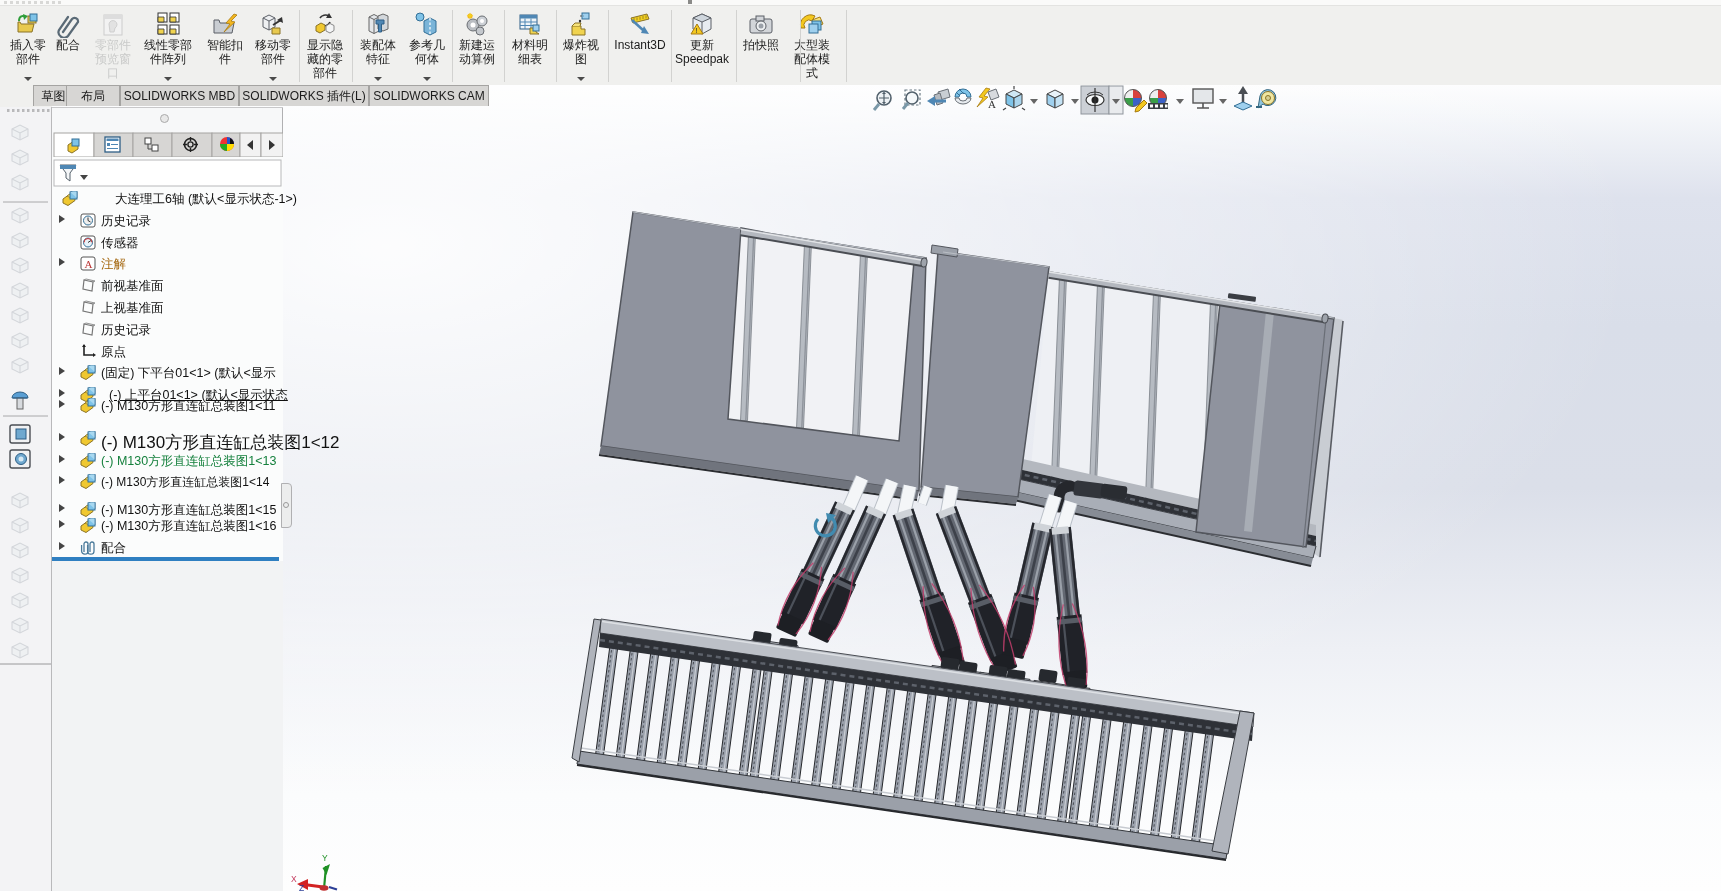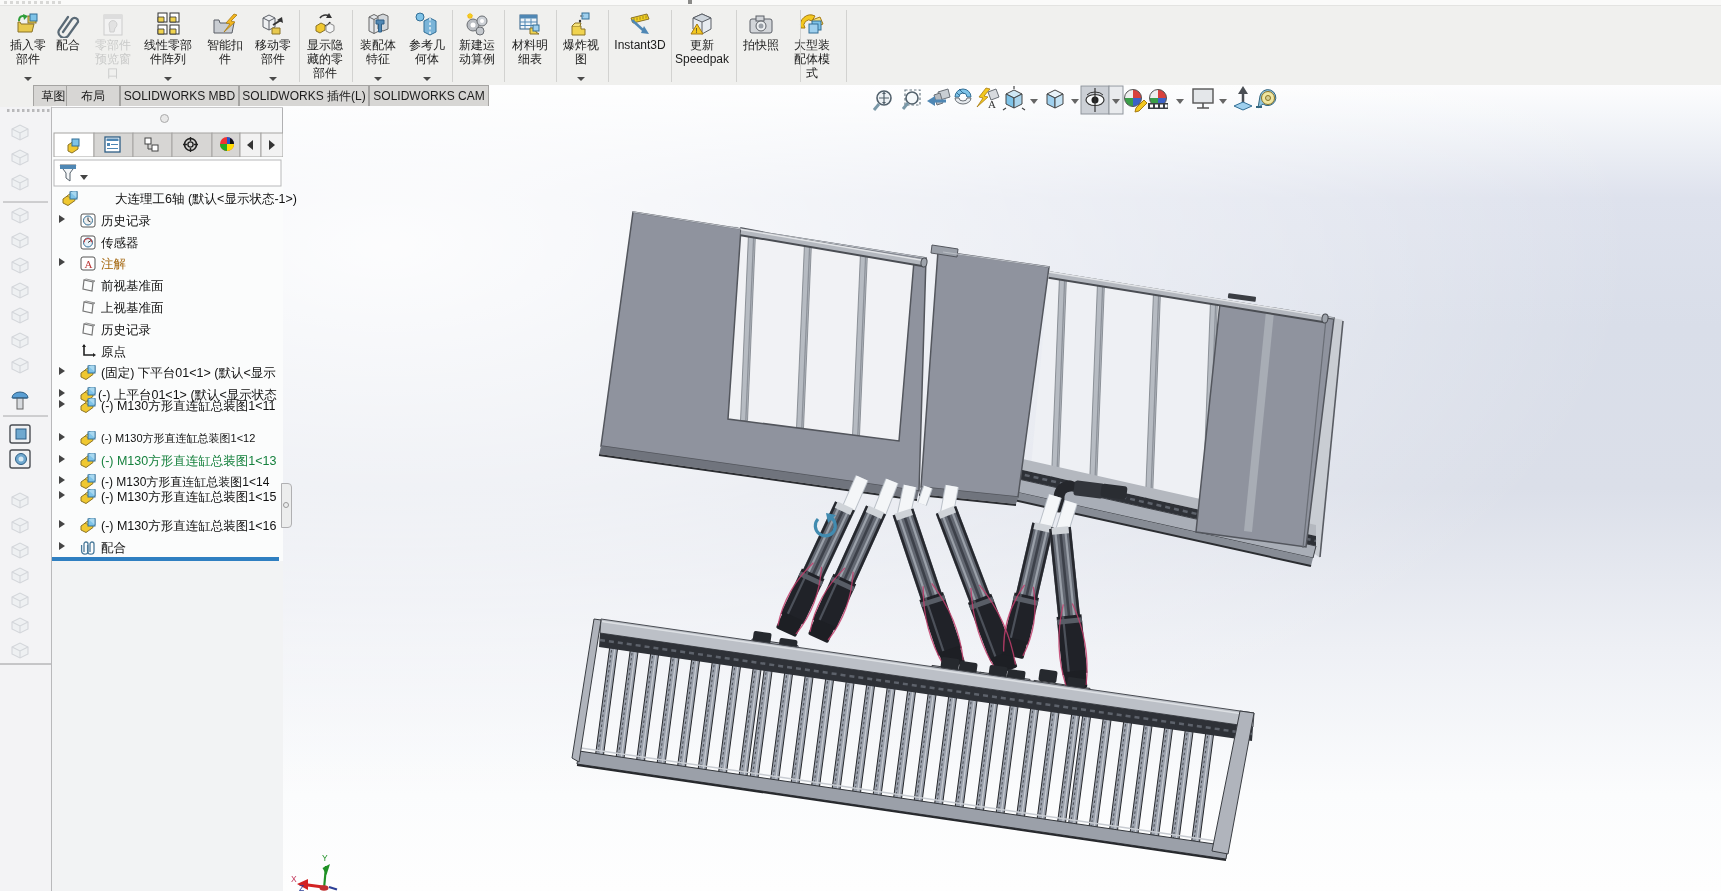--- a/index.html
+++ b/index.html
@@ -861,41 +861,41 @@
       <span style="position:absolute;left:49px;top:3px;font-size:12.5px;color:#111;white-space:nowrap;">(固定) 下平台01&lt;1&gt; (默认&lt;显示</span>
     </div>
 <div style="position:absolute;left:0;top:277.20000000000005px;width:231px;height:22px;">
       <span style="position:absolute;left:7px;top:5px;width:0;height:0;border-top:4.5px solid transparent;border-bottom:4.5px solid transparent;border-left:6px solid #444;"></span>
       <span style="position:absolute;left:28px;top:3px;"><svg width="17" height="15" viewBox="0 0 17 15">
           <path d="M1,8 l7,-5 5,2.5 0,4 -7,5 -5,-2.5 z" fill="#f0c830" stroke="#8a7326"></path>
           <path d="M8,3 l5,2.5 -3,2 -5,-2.5 z" fill="#f6dd66" stroke="#8a7326" stroke-width="0.7"></path>
           <rect x="8" y="1" width="7" height="7" fill="#7ec3e8" stroke="#336f96"></rect>
           <path d="M8,1 l3,-1 4,0 0,7" fill="#a8d8f0" stroke="#336f96" stroke-width="0.7"></path>
         </svg></span>
-      <span style="position:absolute;left:46px;top:3px;font-size:12.5px;color:#111;white-space:nowrap;">(-) 上平台01&lt;1&gt; (默认&lt;显示状态</span>
+      <span style="position:absolute;left:57px;top:3px;font-size:12.5px;color:#111;white-space:nowrap;text-decoration:underline;">(-) 上平台01&lt;1&gt; (默认&lt;显示状态</span>
     </div>
 <div style="position:absolute;left:0;top:288px;width:231px;height:22px;">
       <span style="position:absolute;left:7px;top:5px;width:0;height:0;border-top:4.5px solid transparent;border-bottom:4.5px solid transparent;border-left:6px solid #444;"></span>
       <span style="position:absolute;left:28px;top:3px;"><svg width="17" height="15" viewBox="0 0 17 15">
           <path d="M1,8 l7,-5 5,2.5 0,4 -7,5 -5,-2.5 z" fill="#f0c830" stroke="#8a7326"></path>
           <path d="M8,3 l5,2.5 -3,2 -5,-2.5 z" fill="#f6dd66" stroke="#8a7326" stroke-width="0.7"></path>
           <rect x="8" y="1" width="7" height="7" fill="#7ec3e8" stroke="#336f96"></rect>
           <path d="M8,1 l3,-1 4,0 0,7" fill="#a8d8f0" stroke="#336f96" stroke-width="0.7"></path>
         </svg></span>
       <span style="position:absolute;left:49px;top:3px;font-size:12.5px;color:#111;white-space:nowrap;">(-) M130方形直连缸总装图1&lt;11</span>
     </div>
 <div style="position:absolute;left:0;top:320.80000000000007px;width:231px;height:22px;">
       <span style="position:absolute;left:7px;top:5px;width:0;height:0;border-top:4.5px solid transparent;border-bottom:4.5px solid transparent;border-left:6px solid #444;"></span>
       <span style="position:absolute;left:28px;top:3px;"><svg width="17" height="15" viewBox="0 0 17 15">
           <path d="M1,8 l7,-5 5,2.5 0,4 -7,5 -5,-2.5 z" fill="#f0c830" stroke="#8a7326"></path>
           <path d="M8,3 l5,2.5 -3,2 -5,-2.5 z" fill="#f6dd66" stroke="#8a7326" stroke-width="0.7"></path>
           <rect x="8" y="1" width="7" height="7" fill="#7ec3e8" stroke="#336f96"></rect>
           <path d="M8,1 l3,-1 4,0 0,7" fill="#a8d8f0" stroke="#336f96" stroke-width="0.7"></path>
         </svg></span>
-      <span style="position:absolute;left:49px;top:3px;font-size:11px;color:#111;white-space:nowrap;">(-) M130方形直连缸总装图1&lt;12</span>
+      <span style="position:absolute;left:49px;top:3px;font-size:17px;color:#111;white-space:nowrap;">(-) M130方形直连缸总装图1&lt;12</span>
     </div>
 <div style="position:absolute;left:0;top:342.6000000000001px;width:231px;height:22px;">
       <span style="position:absolute;left:7px;top:5px;width:0;height:0;border-top:4.5px solid transparent;border-bottom:4.5px solid transparent;border-left:6px solid #444;"></span>
       <span style="position:absolute;left:28px;top:3px;"><svg width="17" height="15" viewBox="0 0 17 15">
           <path d="M1,8 l7,-5 5,2.5 0,4 -7,5 -5,-2.5 z" fill="#f0c830" stroke="#8a7326"></path>
           <path d="M8,3 l5,2.5 -3,2 -5,-2.5 z" fill="#f6dd66" stroke="#8a7326" stroke-width="0.7"></path>
           <rect x="8" y="1" width="7" height="7" fill="#7ec3e8" stroke="#336f96"></rect>
           <path d="M8,1 l3,-1 4,0 0,7" fill="#a8d8f0" stroke="#336f96" stroke-width="0.7"></path>
         </svg></span>
       <span style="position:absolute;left:49px;top:3px;font-size:12.5px;color:#15803d;white-space:nowrap;">(-) M130方形直连缸总装图1&lt;13</span>
@@ -903,21 +903,21 @@
 <div style="position:absolute;left:0;top:364.4000000000001px;width:231px;height:22px;">
       <span style="position:absolute;left:7px;top:5px;width:0;height:0;border-top:4.5px solid transparent;border-bottom:4.5px solid transparent;border-left:6px solid #444;"></span>
       <span style="position:absolute;left:28px;top:3px;"><svg width="17" height="15" viewBox="0 0 17 15">
           <path d="M1,8 l7,-5 5,2.5 0,4 -7,5 -5,-2.5 z" fill="#f0c830" stroke="#8a7326"></path>
           <path d="M8,3 l5,2.5 -3,2 -5,-2.5 z" fill="#f6dd66" stroke="#8a7326" stroke-width="0.7"></path>
           <rect x="8" y="1" width="7" height="7" fill="#7ec3e8" stroke="#336f96"></rect>
           <path d="M8,1 l3,-1 4,0 0,7" fill="#a8d8f0" stroke="#336f96" stroke-width="0.7"></path>
         </svg></span>
       <span style="position:absolute;left:49px;top:3px;font-size:12px;color:#111;white-space:nowrap;">(-) M130方形直连缸总装图1&lt;14</span>
     </div>
-<div style="position:absolute;left:0;top:379px;width:231px;height:22px;">
+<div style="position:absolute;left:0;top:392px;width:231px;height:22px;">
       <span style="position:absolute;left:7px;top:5px;width:0;height:0;border-top:4.5px solid transparent;border-bottom:4.5px solid transparent;border-left:6px solid #444;"></span>
       <span style="position:absolute;left:28px;top:3px;"><svg width="17" height="15" viewBox="0 0 17 15">
           <path d="M1,8 l7,-5 5,2.5 0,4 -7,5 -5,-2.5 z" fill="#f0c830" stroke="#8a7326"></path>
           <path d="M8,3 l5,2.5 -3,2 -5,-2.5 z" fill="#f6dd66" stroke="#8a7326" stroke-width="0.7"></path>
           <rect x="8" y="1" width="7" height="7" fill="#7ec3e8" stroke="#336f96"></rect>
           <path d="M8,1 l3,-1 4,0 0,7" fill="#a8d8f0" stroke="#336f96" stroke-width="0.7"></path>
         </svg></span>
       <span style="position:absolute;left:49px;top:3px;font-size:12.5px;color:#111;white-space:nowrap;">(-) M130方形直连缸总装图1&lt;15</span>
     </div>
 <div style="position:absolute;left:0;top:408.0000000000001px;width:231px;height:22px;">

